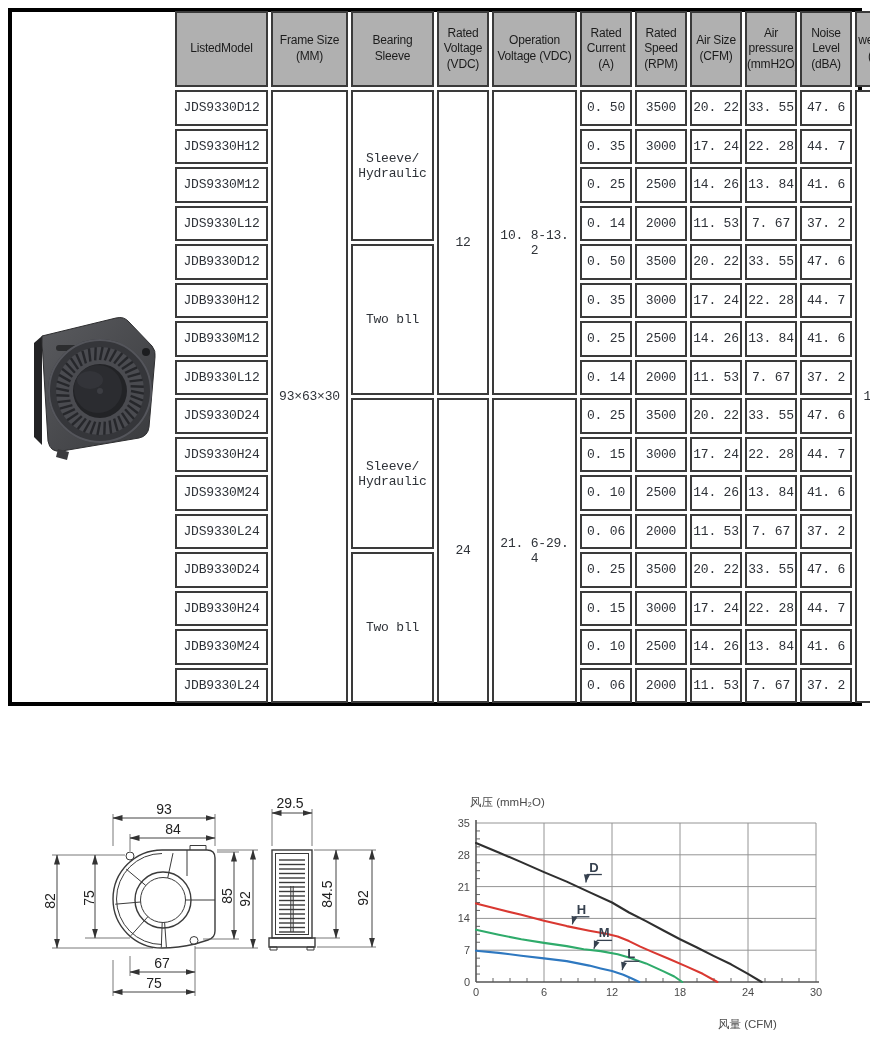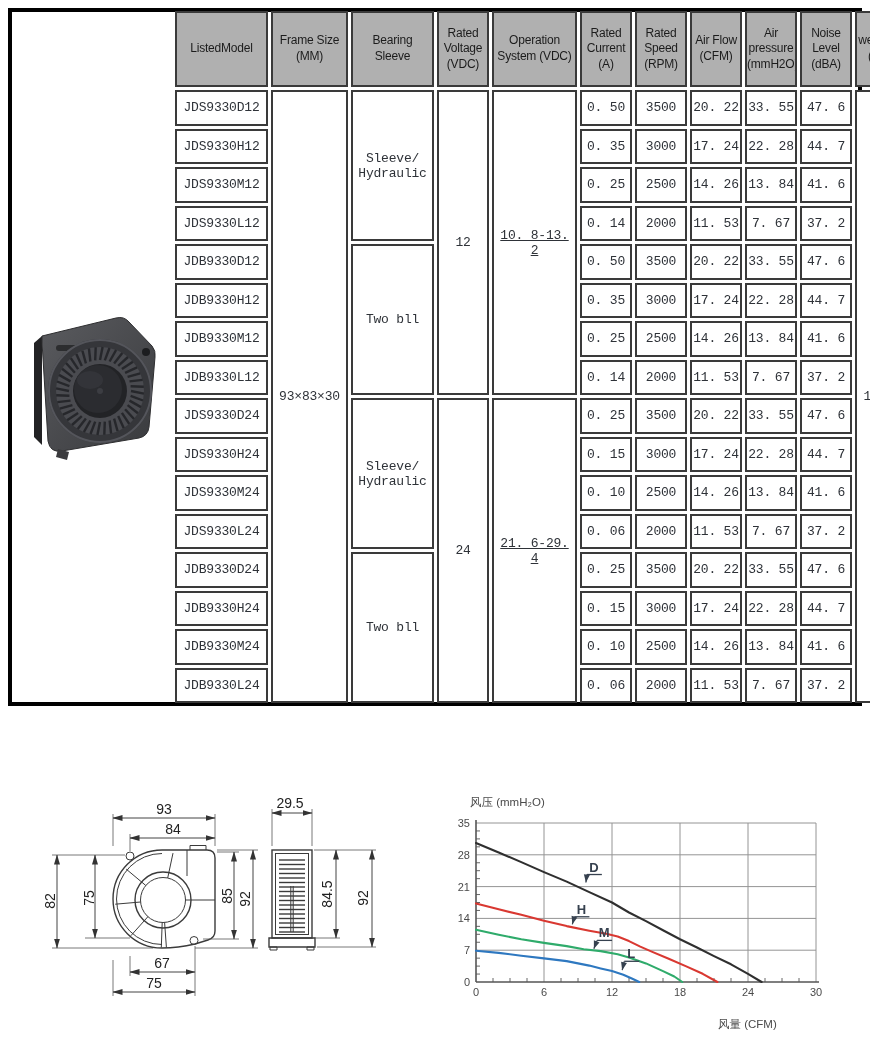--- a/index.html
+++ b/index.html
@@ -10,21 +10,21 @@
   table.spec{position:absolute;left:172px;top:8px;width:690px;height:698px;
              border-collapse:separate;border-spacing:3px;table-layout:fixed;
              font-family:"Liberation Mono","DejaVu Sans Mono",monospace;color:#2e3238;}
   table.spec th{background:#b0b0b0;border:2px solid #3a3a3a;font-weight:normal;
                 font-family:"Liberation Sans",sans-serif;font-size:12px;line-height:1.3;
                 color:#1c1c1c;text-align:center;vertical-align:middle;
                 white-space:pre-line;height:72px;padding:0;letter-spacing:-0.2px;overflow:hidden;}
   table.spec td{background:#fff;border:2px solid #3a3a3a;font-size:13px;letter-spacing:-0.2px;
                 text-align:center;vertical-align:middle;white-space:pre-line;
                 padding:0;overflow:hidden;}
-  td.cell-operation{font-size:12.5px;letter-spacing:-0.6px;text-decoration:underline;}
+  td.cell-operation{font-size:12.5px;letter-spacing:-0.6px;}
   svg{position:absolute;}
   .fan-photo{left:18px;top:305px;}
   .front-view{left:35px;top:788px;}
   .side-view{left:262px;top:788px;}
   .perf-chart{left:438px;top:780px;}
   .draw path,.draw circle,.draw line,.draw rect{fill:none;stroke:#3b3b3b;stroke-width:1.4;}
   .draw .thin{stroke-width:1;}
   .dim line{stroke:#444;stroke-width:1;}
   .dim line.ext{stroke:#555;stroke-width:0.8;}
   .dimtext{font:14px "Liberation Sans",sans-serif;fill:#222;}
@@ -122,43 +122,43 @@
         <tr>
           <th>ListedModel</th>
           <th>Frame Size
 (MM)</th>
           <th>Bearing
 Sleeve</th>
           <th>Rated
 Voltage
 (VDC)</th>
           <th>Operation
-System (VDC)</th>
+Voltage (VDC)</th>
           <th>Rated
 Current
 (A)</th>
           <th>Rated
 Speed
 (RPM)</th>
-          <th>Air Flow
+          <th>Air Size
 (CFM)</th>
           <th>Air
 pressure
 (mmH2O)</th>
           <th>Noise
 Level
 (dBA)</th>
           <th>weight
 (g)</th>
         </tr>
       </thead>
     <tbody>
         <tr>
           <td>JDS9330D12</td>
-          <td rowspan="16">93×83×30</td>
+          <td rowspan="16">93×63×30</td>
           <td rowspan="4">Sleeve/
 Hydraulic</td>
           <td rowspan="8">12</td>
           <td rowspan="8" class="cell-operation">10. 8-13. 2</td>
           <td>0. 50</td>
           <td>3500</td>
           <td>20. 22</td>
           <td>33. 55</td>
           <td>47. 6</td>
           <td rowspan="16">112</td>

